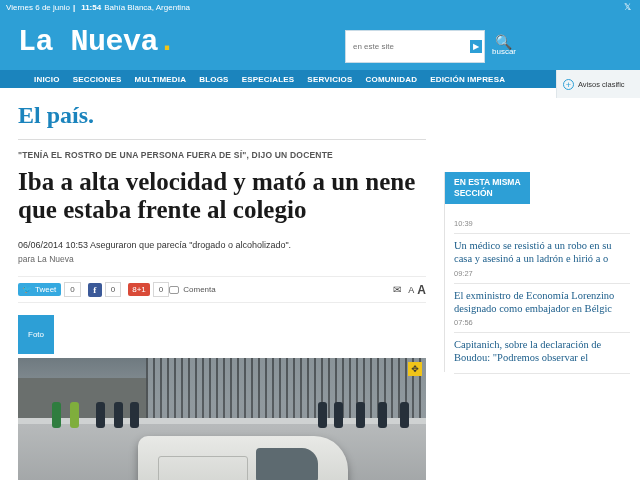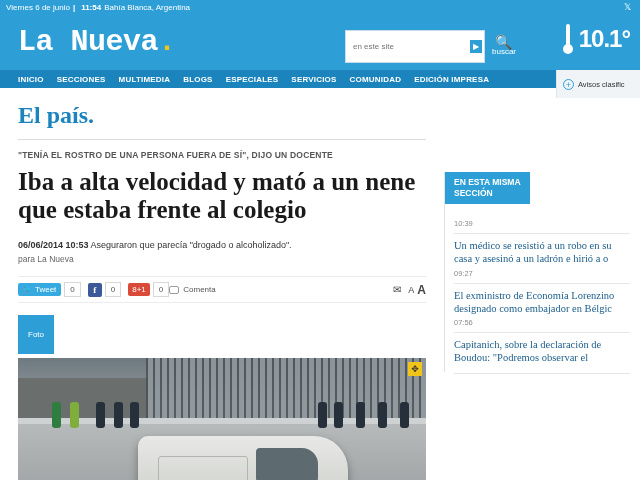--- a/index.html
+++ b/index.html
@@ -130,21 +130,21 @@
     border-radius: 50%;
   }
   .temp { font-size: 24px; font-weight: bold; letter-spacing: -1px; }
 
   
   .nav {
     height: 18px;
     background: #1b84bd;
     display: flex;
     align-items: center;
-    padding-left: 18px;
+    padding-left: 34px;
     color: #ffffff;
     font-size: 8px;
     font-weight: bold;
     position: relative;
   }
   .nav a {
     color: #ffffff;
     text-decoration: none;
     margin-right: 13px;
     letter-spacing: 0.2px;
@@ -219,21 +219,21 @@
     line-height: 1.12;
     color: #1a1a1a;
     margin: 0 0 16px 0;
     font-weight: bold;
   }
   .meta {
     font-size: 9px;
     color: #333;
     margin-bottom: 4px;
   }
-  .meta .date { font-weight: bold; }
+  .meta .date { font-weight: normal; }
   .byline {
     font-size: 8.5px;
     color: #666;
     margin-bottom: 12px;
   }
 
   
   .social {
     display: flex;
     align-items: center;
@@ -441,27 +441,20 @@
     <div class="search-box">
       <input type="text" placeholder="en este site" style="">
       <span class="search-go">▶</span>
     </div>
     <div class="search-label">
       <span class="mag">🔍</span>
       <span>buscar</span>
     </div>
   </div>
 
-  <div class="weather">
-    <div class="thermo">
-      <div class="stem"></div>
-        <div class="bulb"></div>
-    </div>
-    <div class="temp">10.1°</div>
-  </div>
 </div>
 
 <div class="nav">
   <a href="#">INICIO</a>
   <a href="#">SECCIONES</a>
   <a href="#">MULTIMEDIA</a>
   <a href="#">BLOGS</a>
   <a href="#">ESPECIALES</a>
   <a href="#">SERVICIOS</a>
   <a href="#">COMUNIDAD</a>

